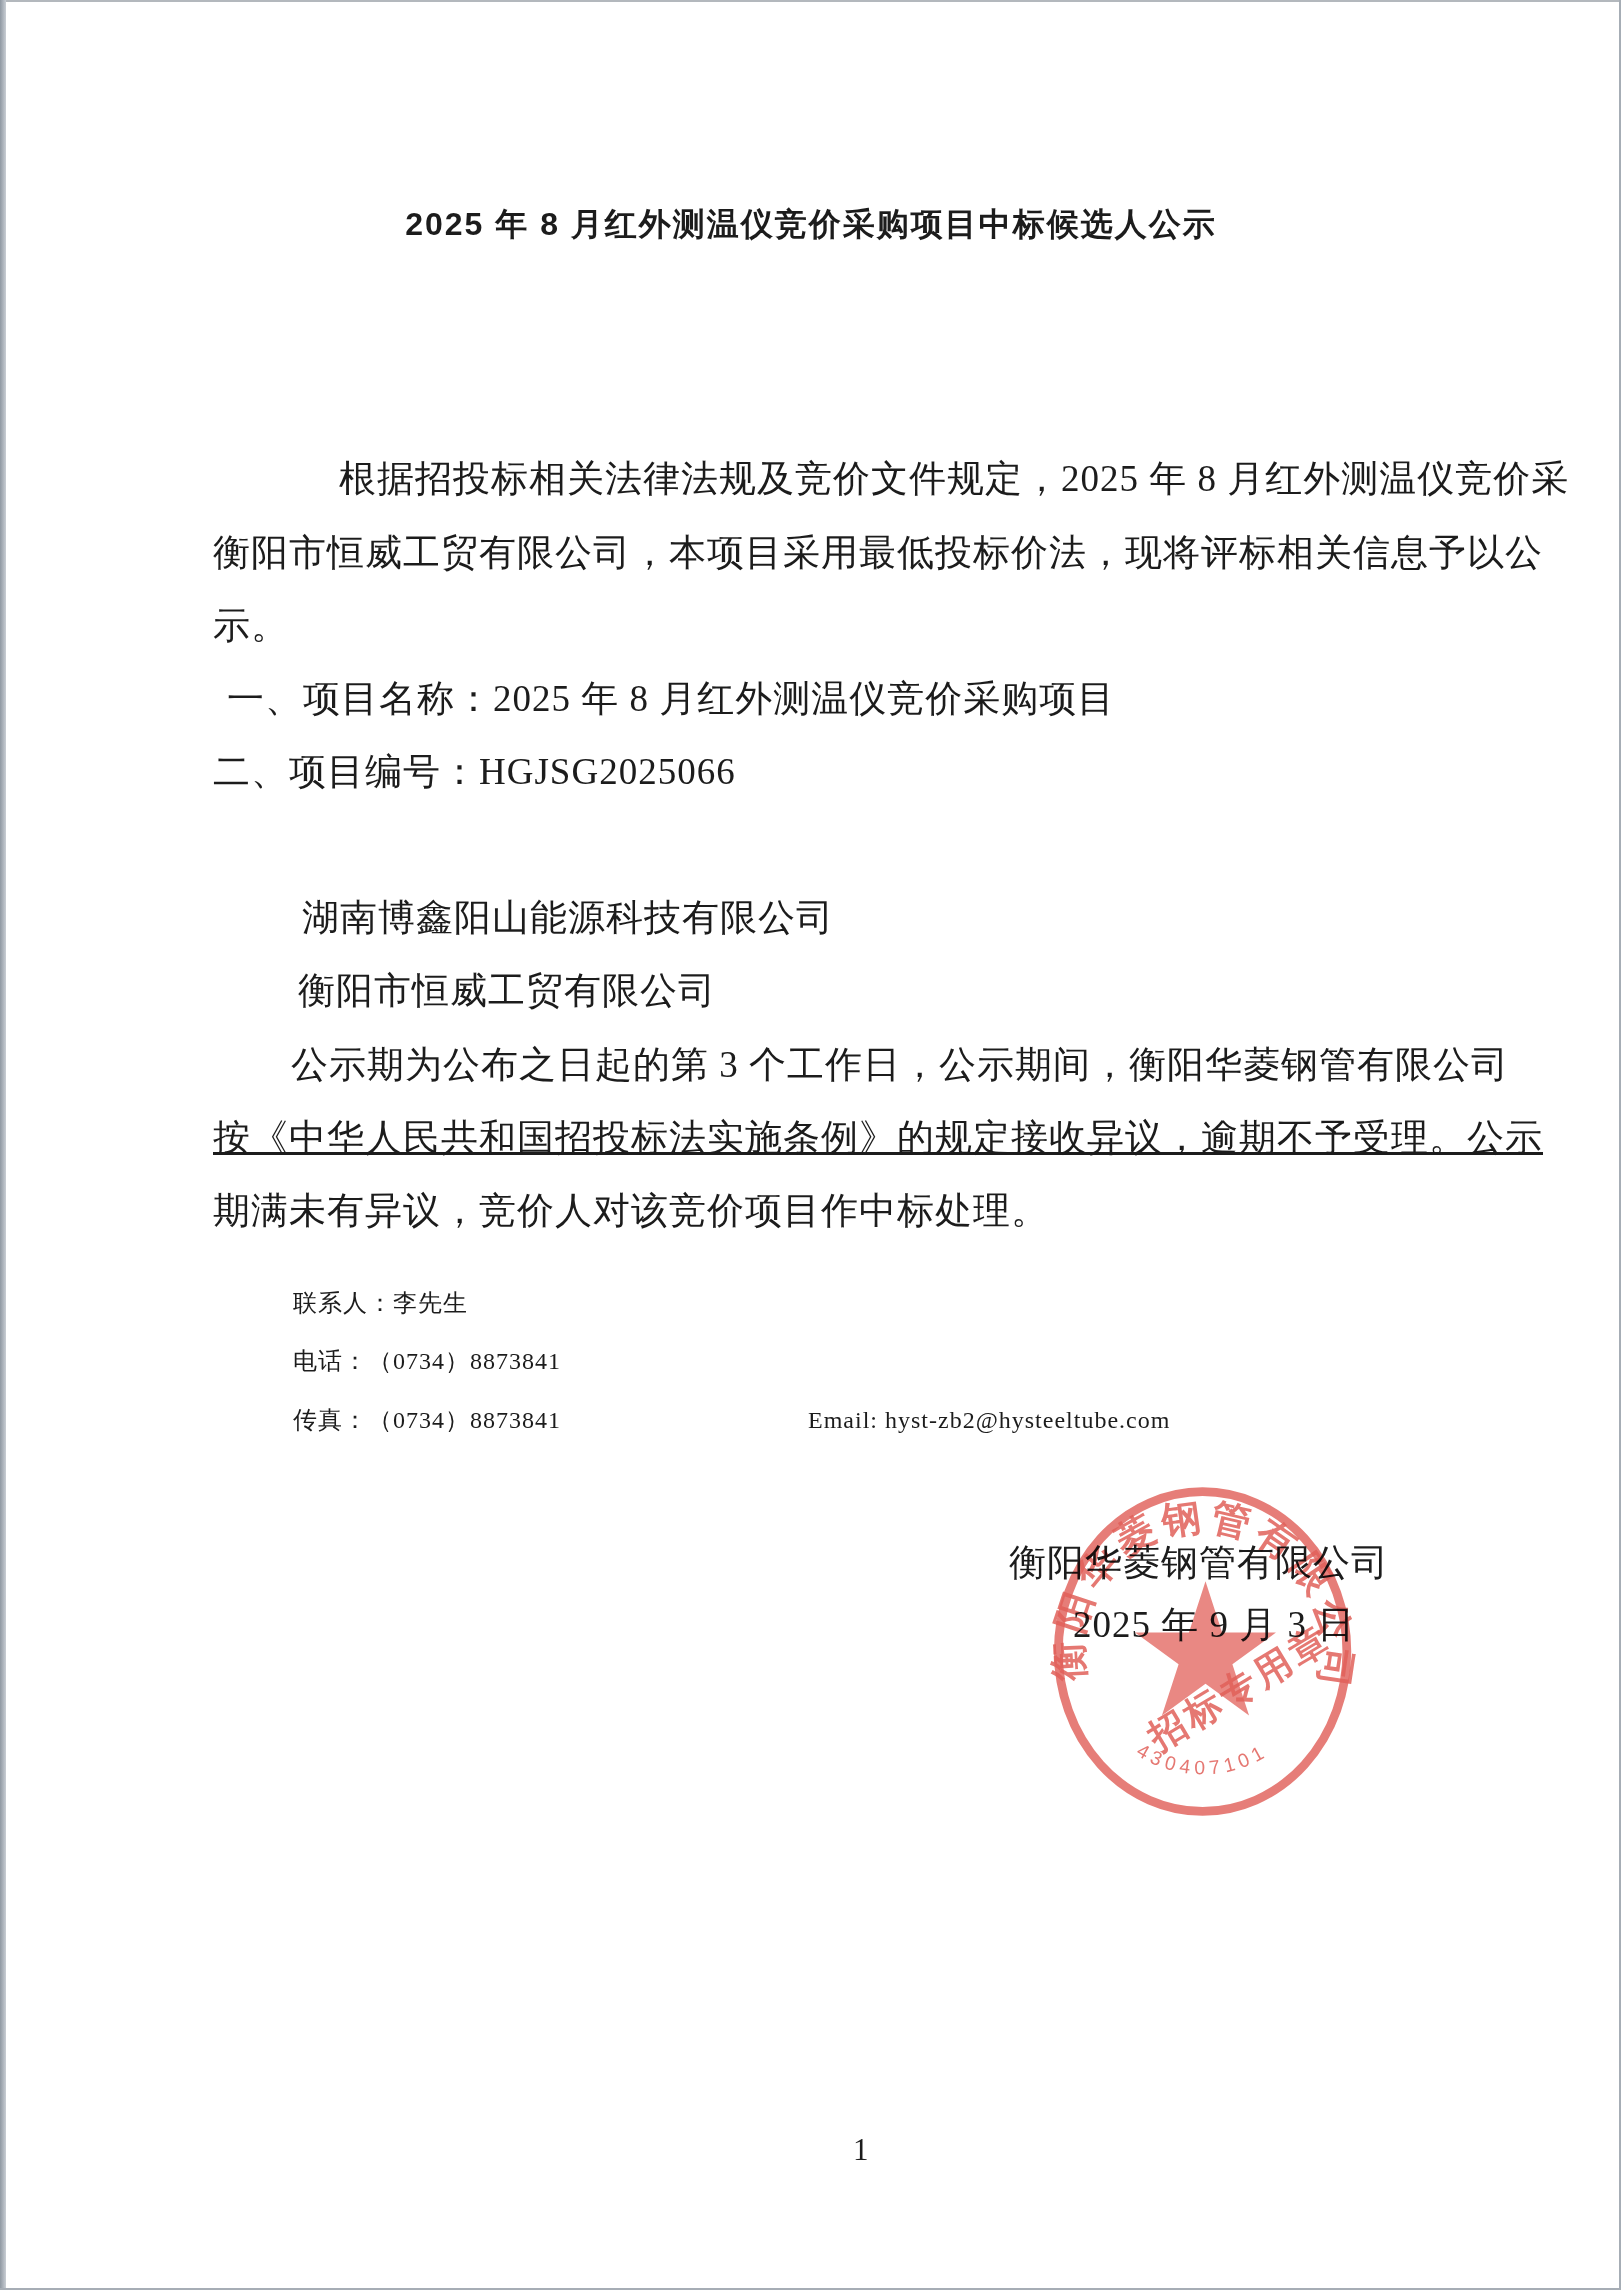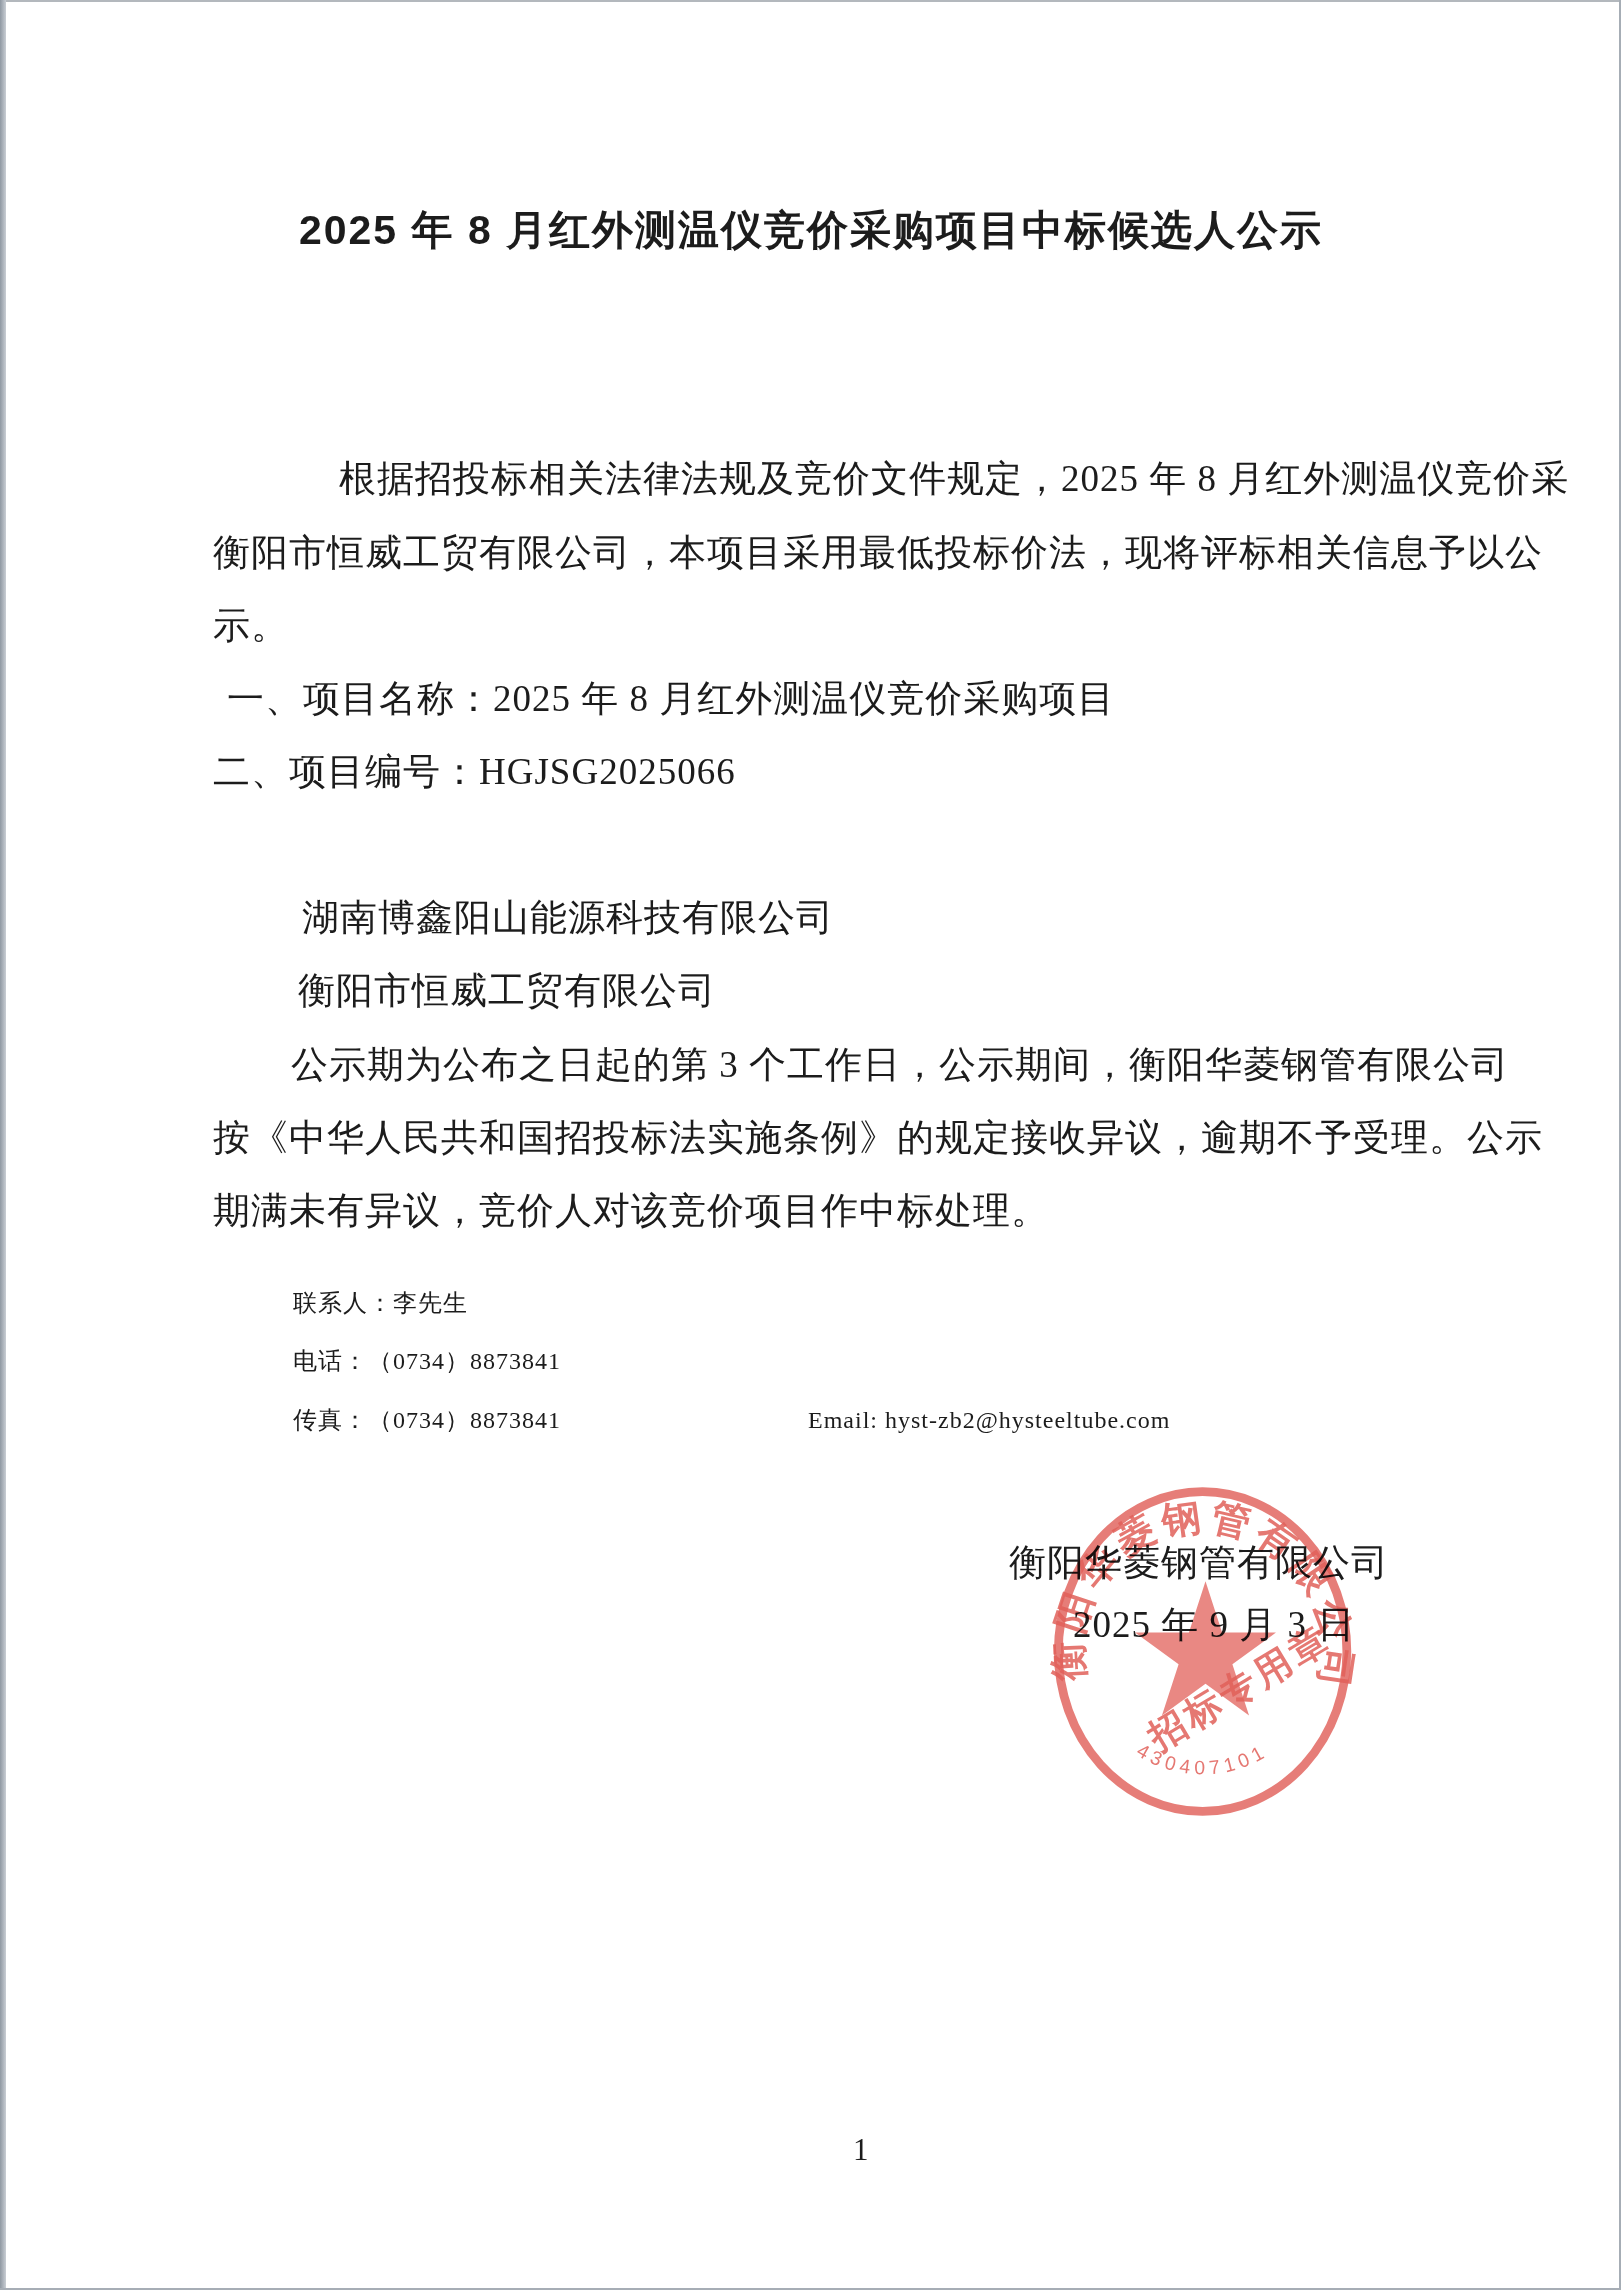--- a/index.html
+++ b/index.html
@@ -14,21 +14,21 @@
   .edge-left{position:absolute;left:0;top:0;width:5.9px;height:100%;
     background:linear-gradient(to right,#8f98a2,#c9ced4);}
   .edge-top{position:absolute;left:0;top:0;width:100%;height:2px;background:#b3b8bd;}
   .edge-right{position:absolute;right:0;top:0;width:2.9px;height:100%;background:#a6adb5;}
   .edge-bottom{position:absolute;left:0;bottom:0;width:100%;height:2.9px;background:#a6adb5;}
 
   .doc-title{
     position:absolute;left:0;right:0;top:203px;
     text-align:center;
     font-family:"Liberation Sans","DejaVu Sans",sans-serif;
-    font-weight:700;font-size:41px;letter-spacing:2px;
+    font-weight:700;font-size:32px;letter-spacing:2px;
     white-space:nowrap;
   }
   .line{
     position:absolute;
     font-size:37px;line-height:47px;white-space:nowrap;
     letter-spacing:1px;
   }
   .contact-line{font-size:24px;}
   .sig-line{font-size:37px;letter-spacing:1px;}
   .page-number{
@@ -57,21 +57,21 @@
   <div class="line" style="left:213px;top:529px;">衡阳市恒威工贸有限公司，本项目采用最低投标价法，现将评标相关信息予以公</div>
   <div class="line" style="left:213px;top:602px;">示。</div>
 
   <div class="line" style="left:213px;top:675px;margin-left:14px;">一、项目名称：2025 年 8 月红外测温仪竞价采购项目</div>
   <div class="line" style="left:213px;top:748px;">二、项目编号：HGJSG2025066</div>
 
   <div class="line" style="left:302px;top:894px;">湖南博鑫阳山能源科技有限公司</div>
   <div class="line" style="left:298px;top:967px;">衡阳市恒威工贸有限公司</div>
 
   <div class="line" style="left:291px;top:1041px;">公示期为公布之日起的第 3 个工作日，公示期间，衡阳华菱钢管有限公司</div>
-  <div class="line" style="left:213px;top:1114px;">按《中华人民共和国招投标法实施条例》的规定接收异议，逾期不予受理。公示</div>
+  <div class="line" style="left:213px;top:1114px;text-decoration:underline;">按《中华人民共和国招投标法实施条例》的规定接收异议，逾期不予受理。公示</div>
   <div class="line" style="left:213px;top:1187px;">期满未有异议，竞价人对该竞价项目作中标处理。</div>
 
   <div class="line contact-line" style="left:293px;top:1280px;">联系人：李先生</div>
   <div class="line contact-line" style="left:293px;top:1338px;">电话：（0734）8873841</div>
   <div class="line contact-line" style="left:293px;top:1397px;">传真：（0734）8873841</div>
   <div class="line contact-line" style="left:808px;top:1397px;">Email: hyst-zb2@hysteeltube.com</div>
 
   <div class="line sig-line" style="left:1009px;top:1539px;">衡阳华菱钢管有限公司</div>
   <div class="line sig-line" style="left:1073px;top:1601px;">2025 年 9 月 3 日</div>
 

